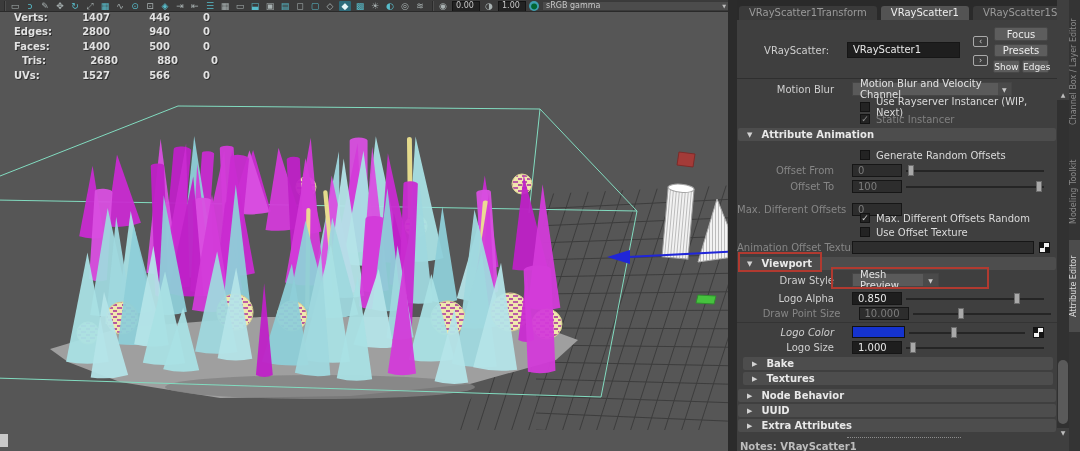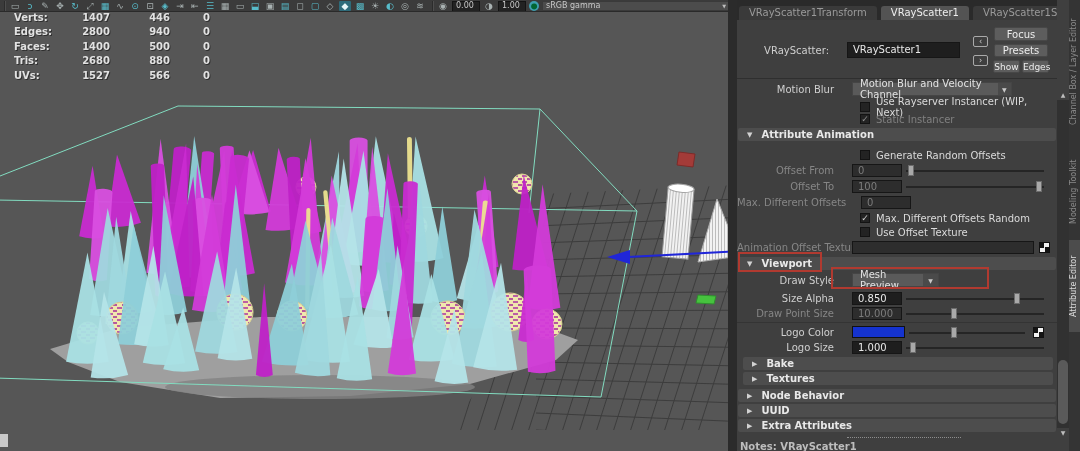--- a/index.html
+++ b/index.html
@@ -316,21 +316,21 @@
     <span>2800</span>
     <span>940</span>
     <span>0</span>
   </div>
         <div class="hudrow" style="top: 28.8px;">
     <span>Faces:</span>
     <span>1400</span>
     <span>500</span>
     <span>0</span>
   </div>
-        <div class="hudrow" style="top: 43.2px;">
+        <div class="hudrow" style="top: 43.2px; margin-left: 8px;">
     <span>Tris:</span>
     <span>2680</span>
     <span>880</span>
     <span>0</span>
   </div>
         <div class="hudrow" style="top: 57.6px;">
     <span>UVs:</span>
     <span>1527</span>
     <span>566</span>
     <span>0</span>
@@ -392,21 +392,21 @@
         </span>
     </div>
     <div class="prow" style="top:179px;">
       <span class="plabel dim">Offset To</span>
       <span class="pfield dimf">100</span>
       <span class="sl" style="width:138px;">
           <span class="tr"></span>
           <span class="hd" style="left:130px;"></span>
         </span>
     </div>
-    <div class="prow" style="top:195px;gap:9px;">
+    <div class="prow" style="top:202px;">
       <span class="plabel dim">Max. Different Offsets</span>
       <span class="pfield dimf">0</span>
     </div>
     <div class="prow" style="top:211px;">
       <span class="cb">✓</span>
       <span class="cblabel">Max. Different Offsets Random</span>
     </div>
     <div class="prow" style="top:225px;">
       <span class="cb"></span>
       <span class="cblabel">Use Offset Texture</span>
@@ -422,37 +422,37 @@
       <span>Viewport</span>
     </div>
     <div class="prow" style="top:273px;">
       <span class="plabel">Draw Style</span>
       <span class="dd" style="width:87px;">
         <span>Mesh Preview</span>
         <span class="arr">▼</span>
       </span>
     </div>
     <div class="prow" style="top:291px;">
-      <span class="plabel">Size Alpha</span>
+      <span class="plabel">Logo Alpha</span>
       <span class="pfield">0.850</span>
       <span class="sl" style="width:138px;">
           <span class="tr"></span>
           <span class="hd" style="left:108px;"></span>
         </span>
     </div>
-    <div class="prow" style="top:306px;">
+    <div class="prow" style="top:306px;justify-content:center;">
       <span class="plabel dim">Draw Point Size</span>
       <span class="pfield dimf">10.000</span>
       <span class="sl" style="width:138px;">
           <span class="tr"></span>
           <span class="hd" style="left:45px;"></span>
         </span>
     </div>
     <div class="sep" style="top:322px;"></div>
-    <div class="prow" style="top:325px;">
+    <div class="prow" style="top:325px;font-style:italic;">
       <span class="plabel">Logo Color</span>
       <span id="logoswatch" style="width: 53px; height: 12px; border: 1px solid rgb(17, 17, 17); flex: 0 0 auto; background: rgb(21, 51, 207);"></span>
       <span class="sl" style="width:116px;">
           <span class="tr"></span>
           <span class="hd" style="left:42px;"></span>
         </span>
       <span class="checker" style="margin-left:8px;"></span>
     </div>
     <div class="prow" style="top:340px;">
       <span class="plabel">Logo Size</span>

